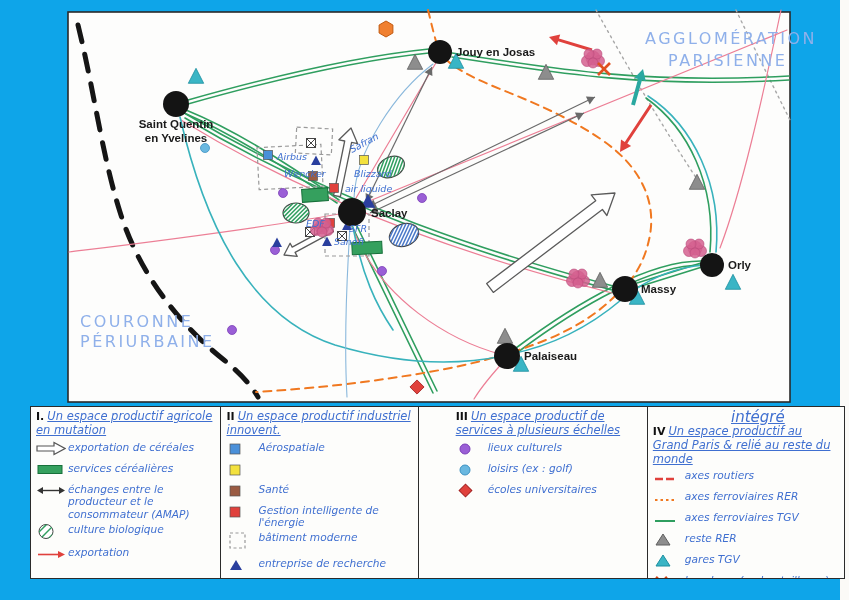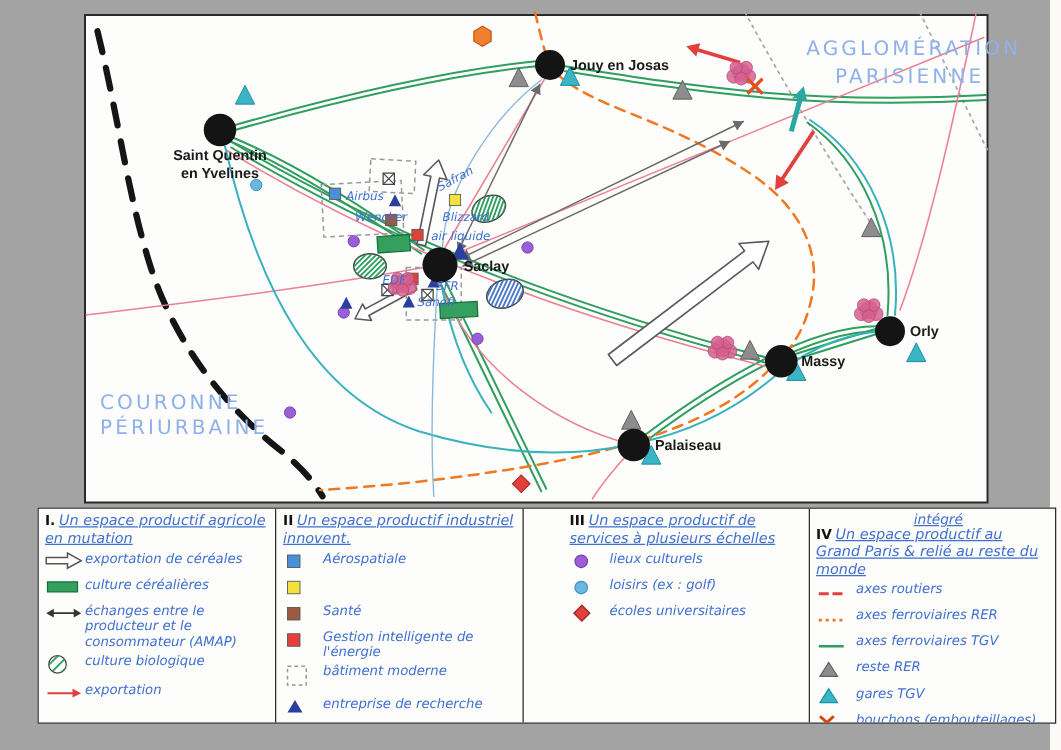--- a/index.html
+++ b/index.html
@@ -1,27 +1,27 @@
 <!DOCTYPE html>
 <html><head>
 <meta charset="utf-8">
 <style>
   html,body{margin:0;padding:0;width:849px;height:600px;background:#fbfaf7;overflow:hidden;
     font-family:"DejaVu Sans",sans-serif;}
-  #sheet{position:relative;width:840px;height:600px;background:#a3a3a3;text-decoration:underline;}
+  #sheet{position:relative;width:840px;height:600px;background:#0ea5e9;text-decoration:underline;}
   #map-svg{position:absolute;left:0;top:0;}
   
   #legend{position:absolute;left:30px;top:406px;width:815px;height:173px;
     border:1.6px solid #2b2b2b;display:flex;background:#fdfdfb;box-sizing:border-box;}
   .legend-col{box-sizing:border-box;border-right:1.4px solid #2b2b2b;padding:3px 5px 2px 5px;overflow:hidden;}
   .legend-col:last-child{border-right:none;}
   .legend-title{font-size:11.5px;line-height:1.18;margin-bottom:3px;}
   .legend-title .numeral{color:#111;font-weight:bold;font-style:normal;margin-right:3px;font-size:11px;}
   .legend-title .ttl{color:#3f6fd0;font-style:italic;text-decoration:underline;}
-  .insert{color:#3f6fd0;font-style:italic;text-decoration:underline;font-size:11px;margin-left:42%;line-height:1;}
+  .insert{color:#3f6fd0;font-style:italic;text-decoration:underline;font-size:15px;margin-left:42%;line-height:1;}
   .legend-item{display:flex;align-items:flex-start;margin-bottom:2px;}
   .sym{flex:0 0 32px;display:inline-block;}
   .lbl{color:#3f6fd0;font-style:italic;font-size:10.6px;line-height:1.2;}
 </style>
 </head>
 <body>
 
 <div id="sheet">
   <svg id="map-svg" width="849" height="414">
       <rect x="68" y="12" width="722" height="390" fill="#fdfdfc" stroke="#2a2a2a" stroke-width="1.6"></rect>
@@ -242,21 +242,21 @@
         <div class="legend-item">
           <span class="sym"><svg width="30" height="15">
               <polygon points="1,5 18,5 18,1.5 29,7.5 18,13.5 18,10 1,10" fill="#fff" stroke="#555" stroke-width="1.2"></polygon>
             </svg></span>
           <span class="lbl">exportation de céréales</span>
         </div>
         <div class="legend-item">
           <span class="sym"><svg width="30" height="15">
               <rect x="2" y="3.5" width="24" height="8" fill="#35a05e" stroke="#17703a"></rect>
             </svg></span>
-          <span class="lbl">culture céréalières</span>
+          <span class="lbl">services céréalières</span>
         </div>
         <div class="legend-item">
           <span class="sym"><svg width="30" height="15">
               <line x1="5" y1="7.5" x2="25" y2="7.5" stroke="#333" stroke-width="1.4"></line>
               <polygon points="1,7.5 7,4 7,11" fill="#333"></polygon>
               <polygon points="29,7.5 23,4 23,11" fill="#333"></polygon>
             </svg></span>
           <span class="lbl">échanges entre le producteur et le consommateur (AMAP)</span>
         </div>
         <div class="legend-item">

